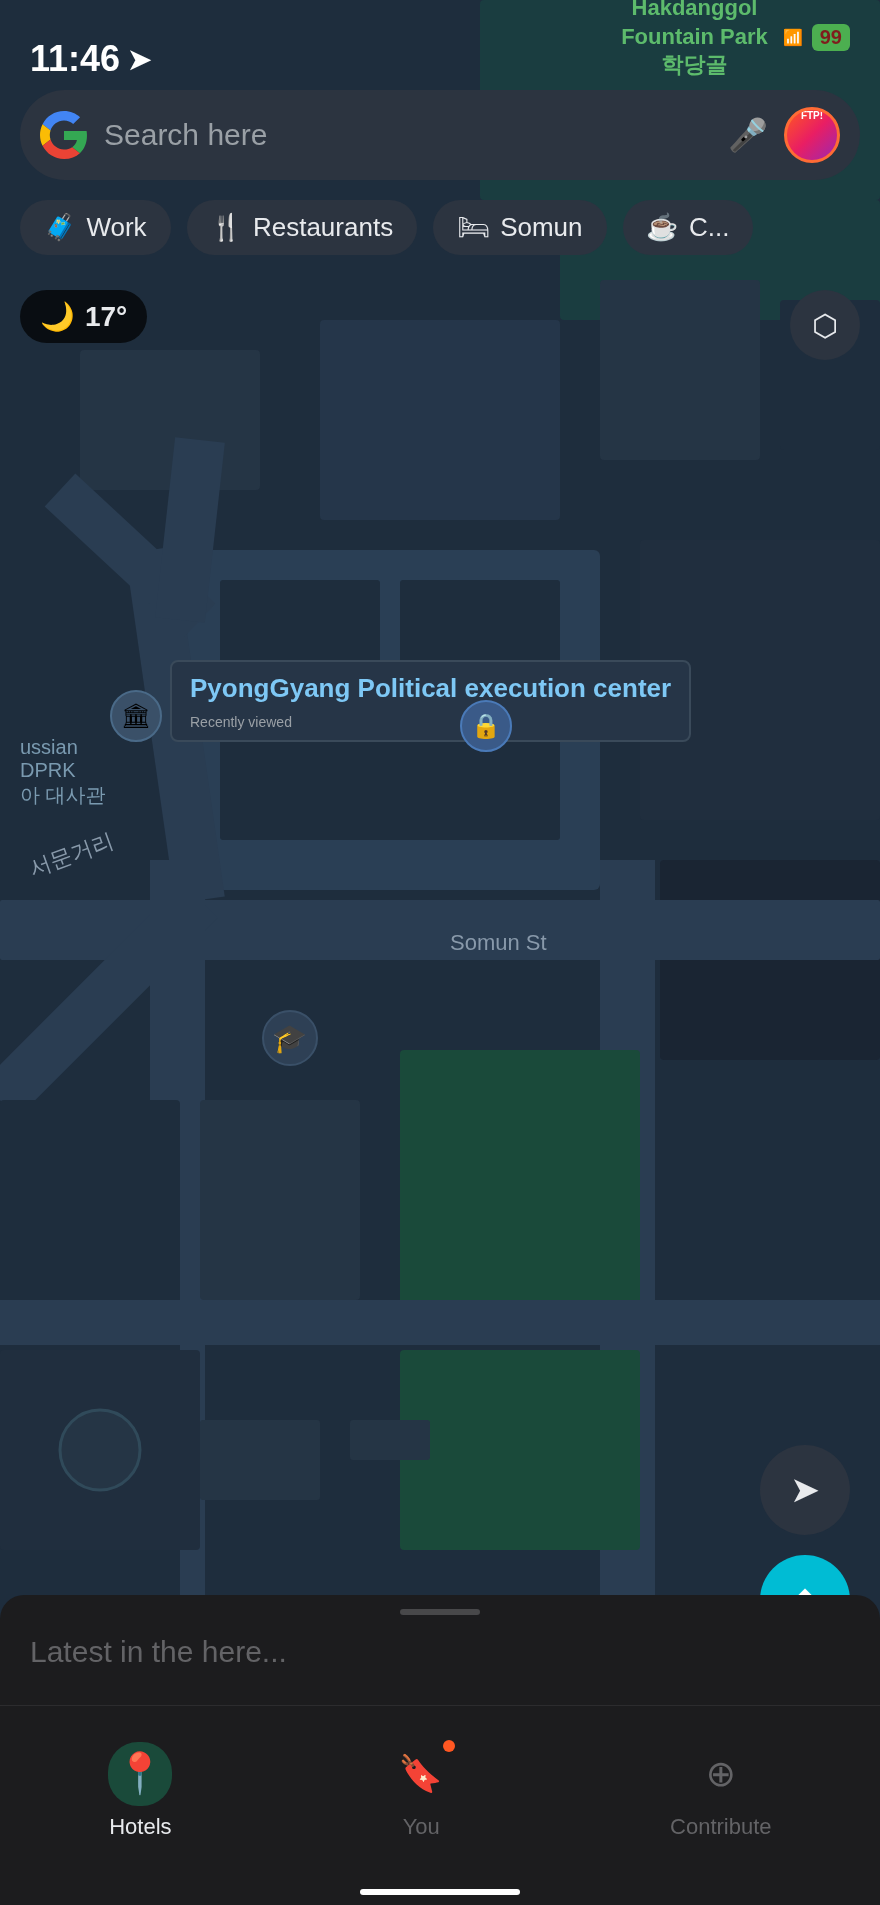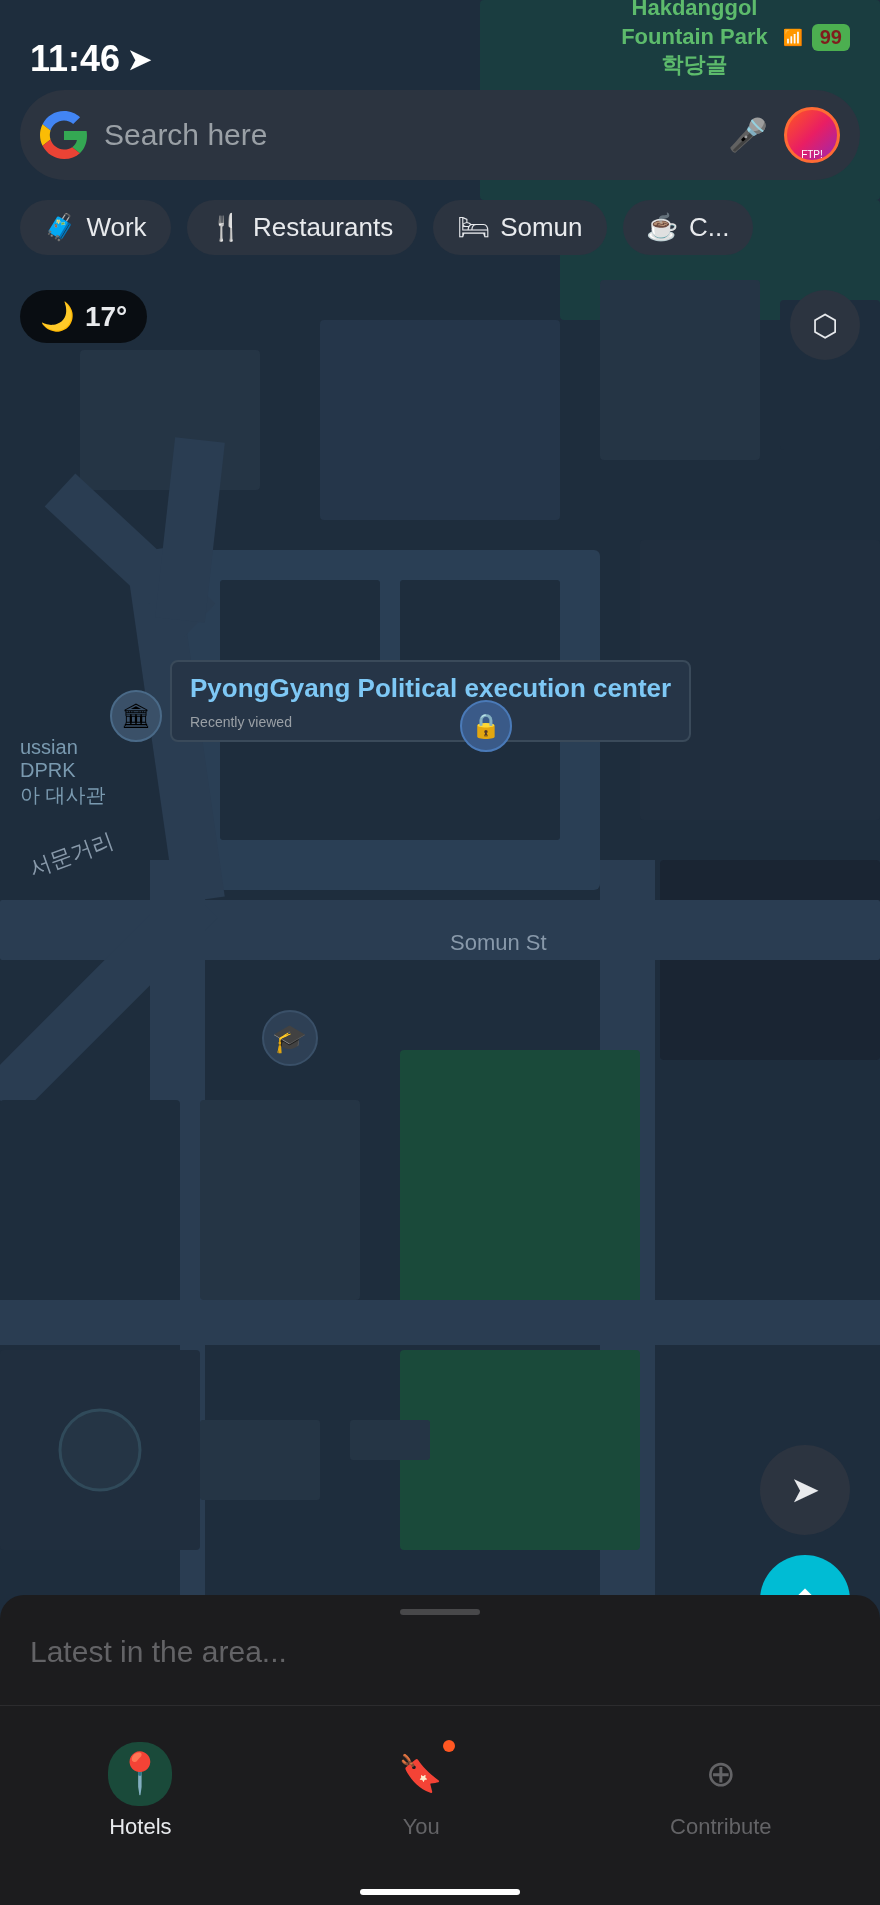--- a/index.html
+++ b/index.html
@@ -104,25 +104,25 @@
       align-items: center;
       justify-content: center;
     }
     .avatar-circle {
       width: 56px;
       height: 56px;
       border-radius: 50%;
       background: linear-gradient(135deg, #ff5722, #e91e63, #9c27b0);
       border: 3px solid #ff6b35;
       display: flex;
-      align-items: flex-end;
+      align-items: flex-start;
       justify-content: center;
       font-size: 14px;
       color: white;
-      font-weight: 400;
+      font-weight: 700;
       overflow: hidden;
     }
 
     
     .quick-filters {
       position: absolute;
       top: 200px; left: 20px; right: 20px;
       display: flex;
       gap: 16px;
       z-index: 100;
@@ -519,21 +519,21 @@
 </div>
 
 <div class="route-btn">
   <span class="route-btn-icon">⬥</span>
 </div>
 
 <div class="google-watermark">Google</div>
 
 <div class="bottom-sheet">
   <div class="bottom-sheet-handle"></div>
-  <div class="bottom-sheet-title">Latest in the area...</div>
+  <div class="bottom-sheet-title">Latest in the here...</div>
 </div>
 
 <div class="bottom-nav">
   <div class="nav-item">
     <div class="nav-item-icon active">
       <span class="explore-pin">📍</span>
     </div>
     <span class="nav-item-label active">Hotels</span>
   </div>
   <div class="nav-item">

